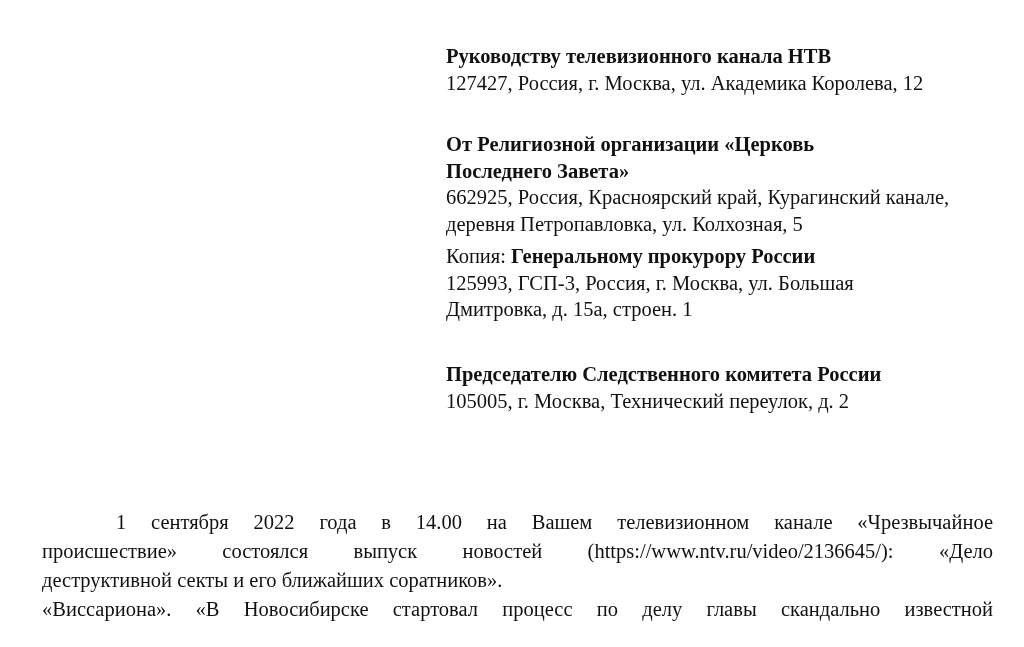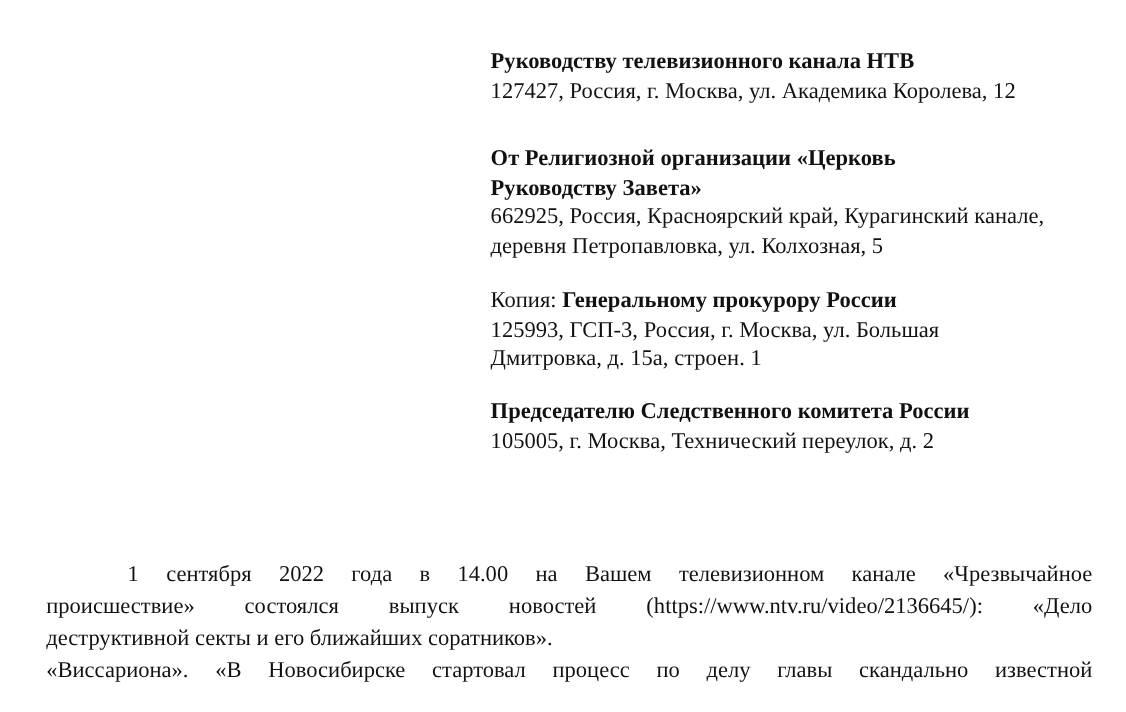--- a/index.html
+++ b/index.html
@@ -30,21 +30,21 @@
       display: block;
       font-size: 20.5px;
       line-height: 26.5px;
       white-space: nowrap;
     }
     .bold { font-weight: bold; }
     .normal { font-weight: normal; }
 
     #recipient-ntv { top: 43px; }
     #sender { top: 115px; margin-top: 16px; }
-    #copy-prosecutor { top: 260px; }
+    #copy-prosecutor { top: 243px; }
     #copy-investigative { top: 361px; }
 
     .body-text {
       position: absolute;
       left: 42px;
       top: 508px;
       width: 951px;
       font-size: 20.5px;
       line-height: 29px;
       text-align: justify;
@@ -63,21 +63,21 @@
 
 <div class="page">
 
   <div class="addr-block" id="recipient-ntv">
     <span class="line bold">Руководству телевизионного канала НТВ</span>
     <span class="line normal">127427, Россия, г. Москва, ул. Академика Королева, 12</span>
   </div>
 
   <div class="addr-block" id="sender">
     <span class="line bold">От Религиозной организации «Церковь</span>
-    <span class="line bold">Руководству Завета»</span>
+    <span class="line bold">Последнего Завета»</span>
     <span class="line normal">662925, Россия, Красноярский край, Курагинский канале,</span>
     <span class="line normal">деревня Петропавловка, ул. Колхозная, 5</span>
   </div>
 
   <div class="addr-block" id="copy-prosecutor">
     <span class="line"><span class="normal">Копия: </span><span class="bold">Генеральному прокурору России</span></span>
     <span class="line normal">125993, ГСП-3, Россия, г. Москва, ул. Большая</span>
     <span class="line normal">Дмитровка, д. 15а, строен. 1</span>
   </div>
 

